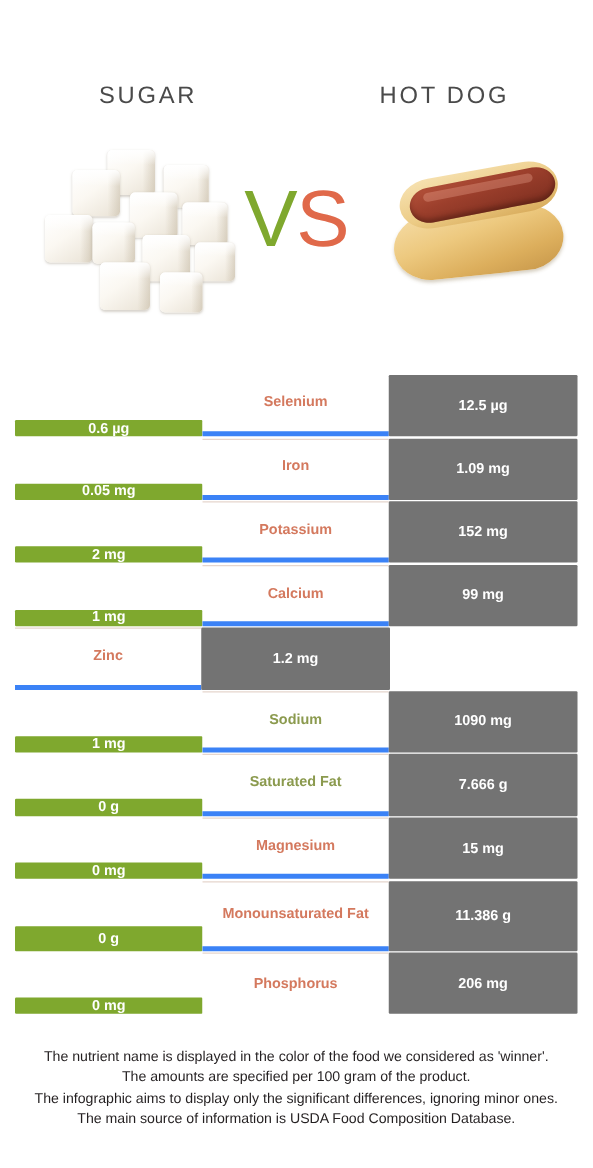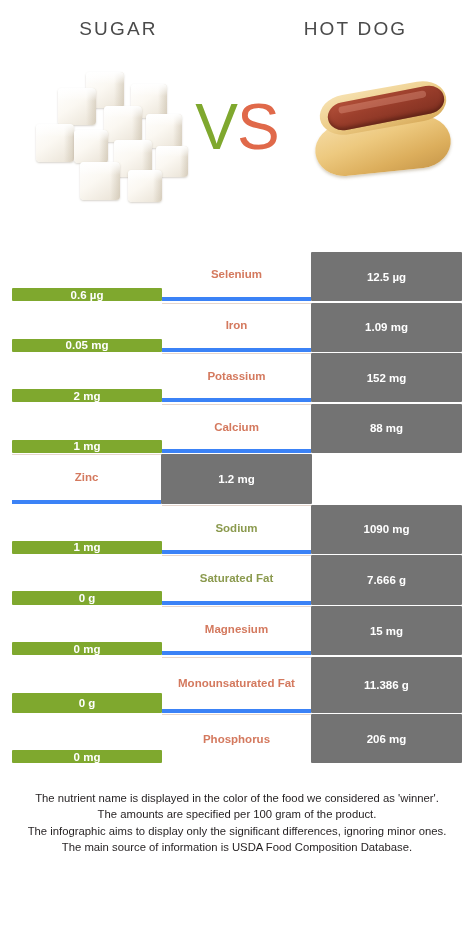--- a/index.html
+++ b/index.html
@@ -5,21 +5,21 @@
   * { margin:0; padding:0; box-sizing:border-box; }
   html, body {
     width:474px; height:934px;
     background:#ffffff;
     font-family:"Liberation Sans", sans-serif;
     overflow:hidden;
   }
   #page { position:relative; width:474px; height:934px; background:#fff; }
 
   
-  .head-row { display:flex; height:62px; }
+  .head-row { display:flex; height:62px;margin-top:48px; }
   .head-cell { flex:1; display:flex; align-items:flex-start; justify-content:center; padding-top:18px; }
   .head-title {
     font-size:19px; font-weight:300; letter-spacing:2.2px;
     color:#4a4a4a; font-family:"Liberation Sans", sans-serif;
     white-space:nowrap;
   }
 
   
   .hero { position:relative; height:178px; }
 
@@ -153,21 +153,21 @@
         <div class="cell cell-mid">
           <span class="name-orange">Potassium</span>
         </div>
         <div class="cell cell-right">152 mg</div>
       </div>
       <div class="row">
         <div class="cell cell-left">1 mg</div>
         <div class="cell cell-mid">
           <span class="name-orange">Calcium</span>
         </div>
-        <div class="cell cell-right">88 mg</div>
+        <div class="cell cell-right">99 mg</div>
       </div>
       <div class="row">
         <div class="cell cell-mid">
           <span class="name-orange">Zinc</span>
         </div>
         <div class="cell cell-right">1.2 mg</div>
       </div>
       <div class="row">
         <div class="cell cell-left">1 mg</div>
         <div class="cell cell-mid">

